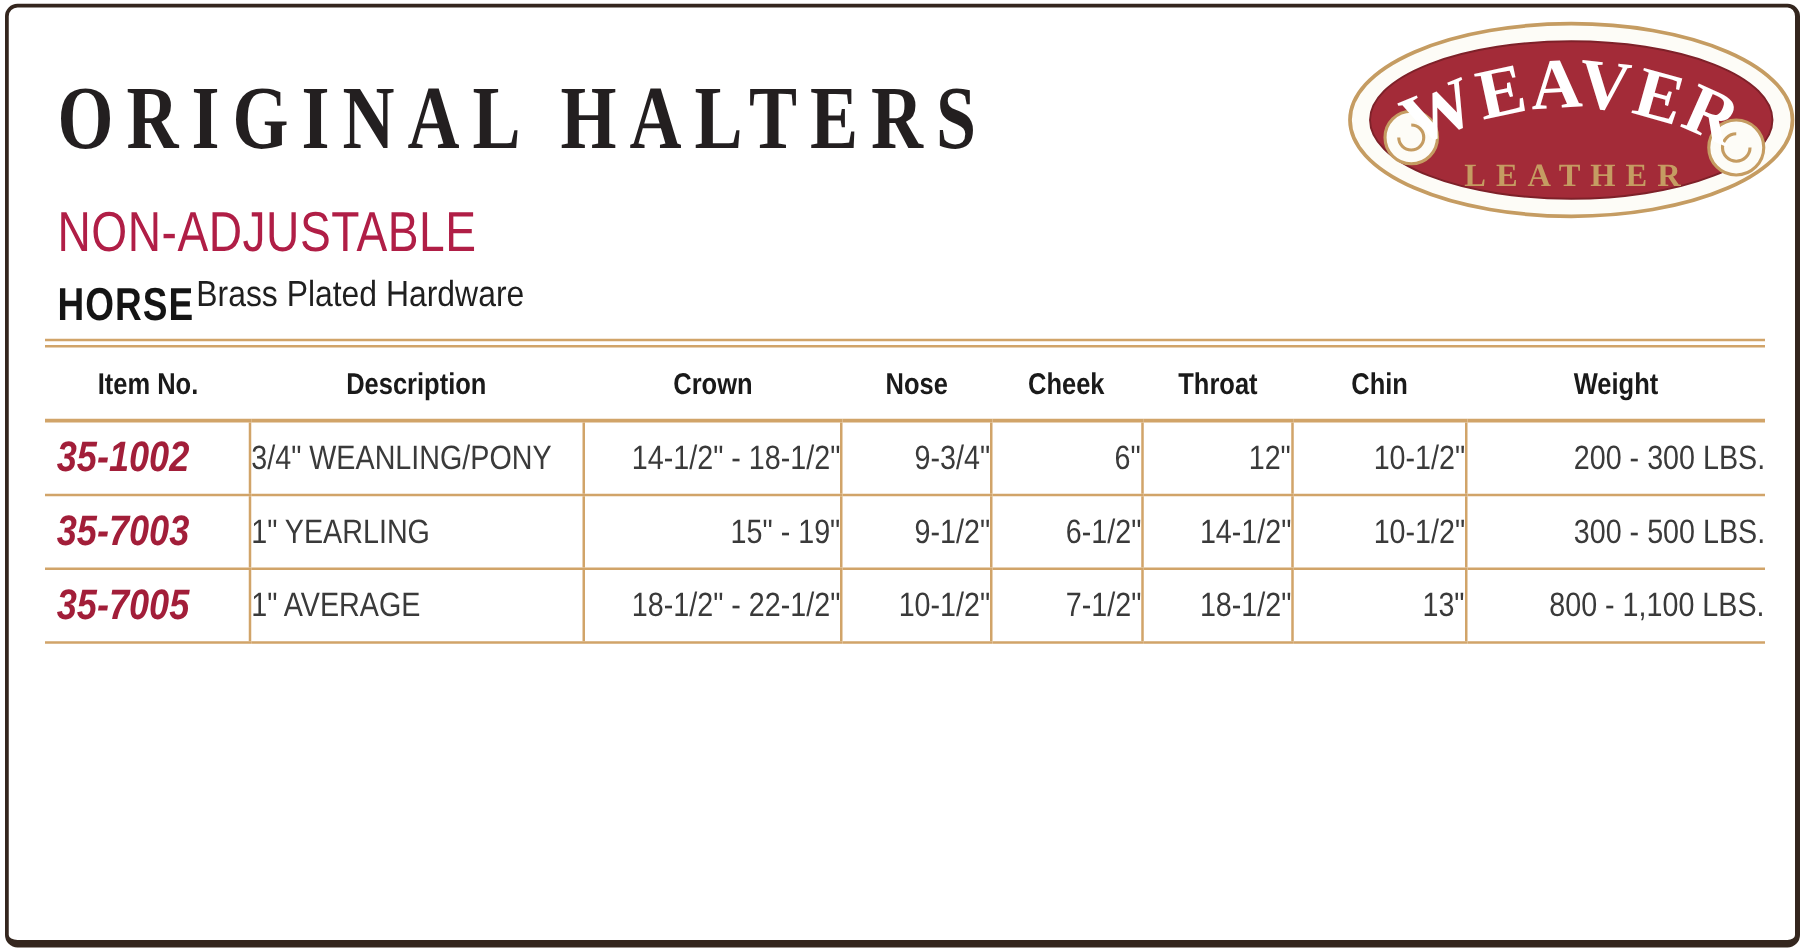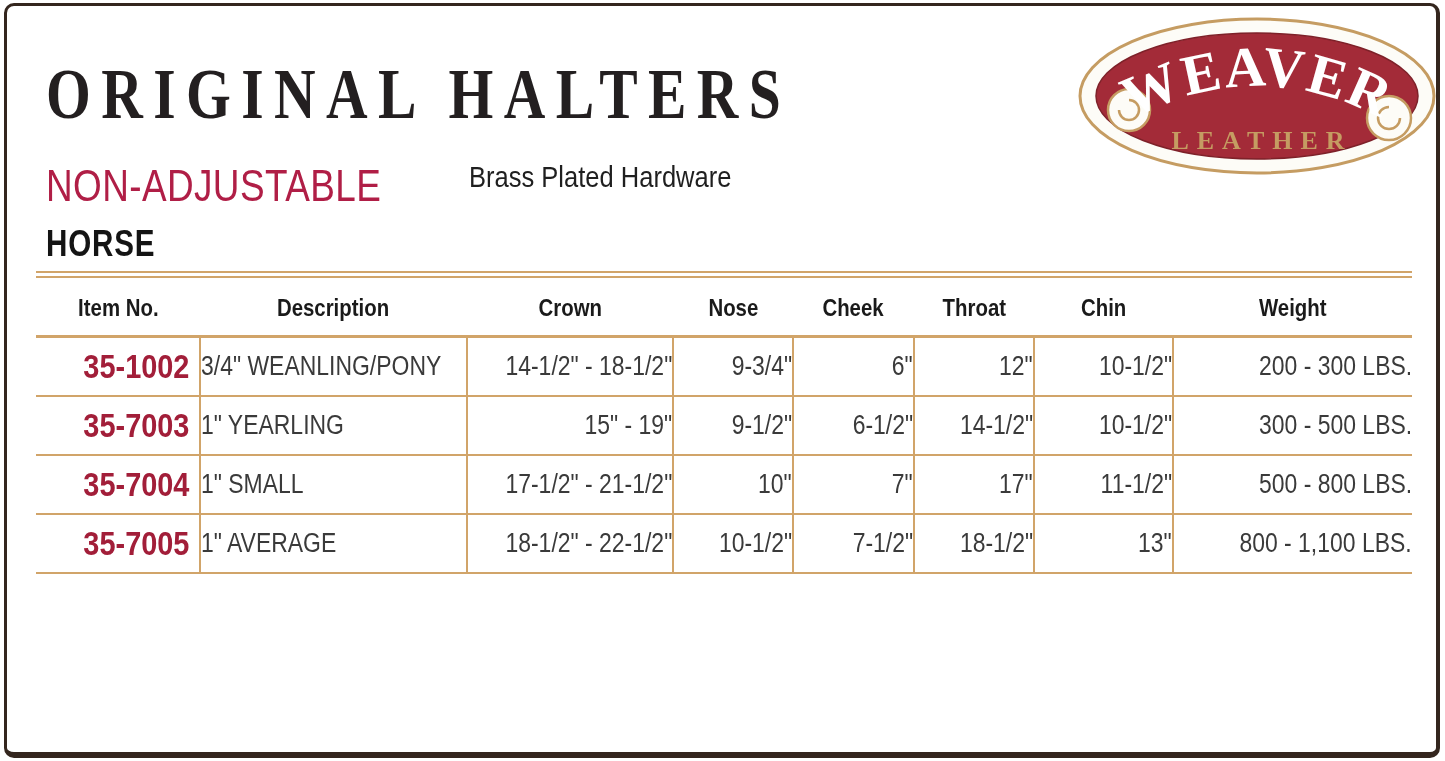--- a/index.html
+++ b/index.html
@@ -17,21 +17,21 @@
   
   .cnd{display:inline-block;transform:scaleX(0.85);transform-origin:center center;white-space:nowrap;}
 
   .page-title{
     position:absolute;left:46px;top:58px;margin:0;
     font-family:"Liberation Serif",serif;font-weight:bold;
     font-size:72px;line-height:1;letter-spacing:13px;color:#231f20;
     transform:scaleX(0.80);transform-origin:left top;white-space:nowrap;
   }
   .subtitle-row{
-    position:absolute;left:46px;top:163px;display:flex;align-items:flex-start;gap:14px;white-space:nowrap;
+    position:absolute;left:46px;top:163px;display:flex;align-items:flex-end;gap:14px;white-space:nowrap;flex-direction:column;
   }
   .subtitle{
     font-size:45px;line-height:1;color:#b01e46;
     transform:scaleX(0.82);transform-origin:left bottom;letter-spacing:0.5px;
   }
   .subtitle-note{
     font-size:29px;line-height:1;color:#1f1f1f;
     transform:scaleX(0.88);transform-origin:left bottom;
   }
   .section-title{
@@ -54,21 +54,21 @@
   }
   .spec-table tbody td{
     height:57px;border-bottom:2px solid #d1a469;
     font-size:27px;color:#3a3a3a;vertical-align:middle;padding:0;
   }
   .spec-table tbody td + td{border-left:2px solid #d1a469;}
   td.al-right{text-align:right;padding-right:8px;}
   td.al-right .cnd{transform-origin:right center;}
   td.al-left{text-align:left;padding-left:9px;}
   td.al-left .cnd{transform-origin:left center;}
-  td.al-center{text-align:right;}
+  td.al-center{text-align:left;font-style:italic;}
   td.col-weight{padding-right:12px;}
   td.col-item .cnd{color:#a21e39;font-weight:bold;font-size:34px;}
 
   .brand-logo{position:absolute;left:1073px;top:12px;width:368px;height:166px;}
   .wv-brand{
     font-family:"Liberation Serif",serif;font-weight:bold;
     font-size:57px;fill:#ffffff;letter-spacing:2px;
   }
   .wv-sub{
     font-family:"Liberation Serif",serif;font-weight:bold;
@@ -129,30 +129,20 @@
         <td class="al-center col-item"><span class="cnd">35-7003</span></td>
         <td class="al-left col-description"><span class="cnd">1" YEARLING</span></td>
         <td class="al-right col-crown"><span class="cnd">15" - 19"</span></td>
         <td class="al-right col-nose"><span class="cnd">9-1/2"</span></td>
         <td class="al-right col-cheek"><span class="cnd">6-1/2"</span></td>
         <td class="al-right col-throat"><span class="cnd">14-1/2"</span></td>
         <td class="al-right col-chin"><span class="cnd">10-1/2"</span></td>
         <td class="al-right col-weight"><span class="cnd">300 - 500 LBS.</span></td>
       </tr>
       <tr>
-        <td class="al-center col-item"><span class="cnd">35-7004</span></td>
-        <td class="al-left col-description"><span class="cnd">1" SMALL</span></td>
-        <td class="al-right col-crown"><span class="cnd">17-1/2" - 21-1/2"</span></td>
-        <td class="al-right col-nose"><span class="cnd">10"</span></td>
-        <td class="al-right col-cheek"><span class="cnd">7"</span></td>
-        <td class="al-right col-throat"><span class="cnd">17"</span></td>
-        <td class="al-right col-chin"><span class="cnd">11-1/2"</span></td>
-        <td class="al-right col-weight"><span class="cnd">500 - 800 LBS.</span></td>
-      </tr>
-      <tr>
         <td class="al-center col-item"><span class="cnd">35-7005</span></td>
         <td class="al-left col-description"><span class="cnd">1" AVERAGE</span></td>
         <td class="al-right col-crown"><span class="cnd">18-1/2" - 22-1/2"</span></td>
         <td class="al-right col-nose"><span class="cnd">10-1/2"</span></td>
         <td class="al-right col-cheek"><span class="cnd">7-1/2"</span></td>
         <td class="al-right col-throat"><span class="cnd">18-1/2"</span></td>
         <td class="al-right col-chin"><span class="cnd">13"</span></td>
         <td class="al-right col-weight"><span class="cnd">800 - 1,100 LBS.</span></td>
       </tr>
     </tbody>

